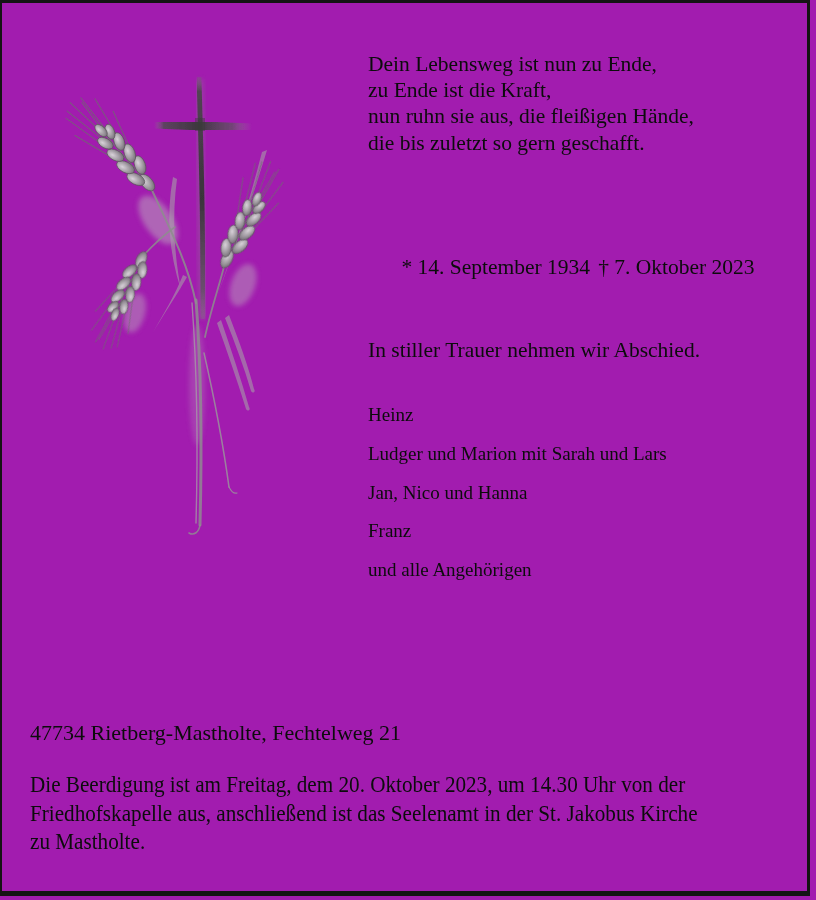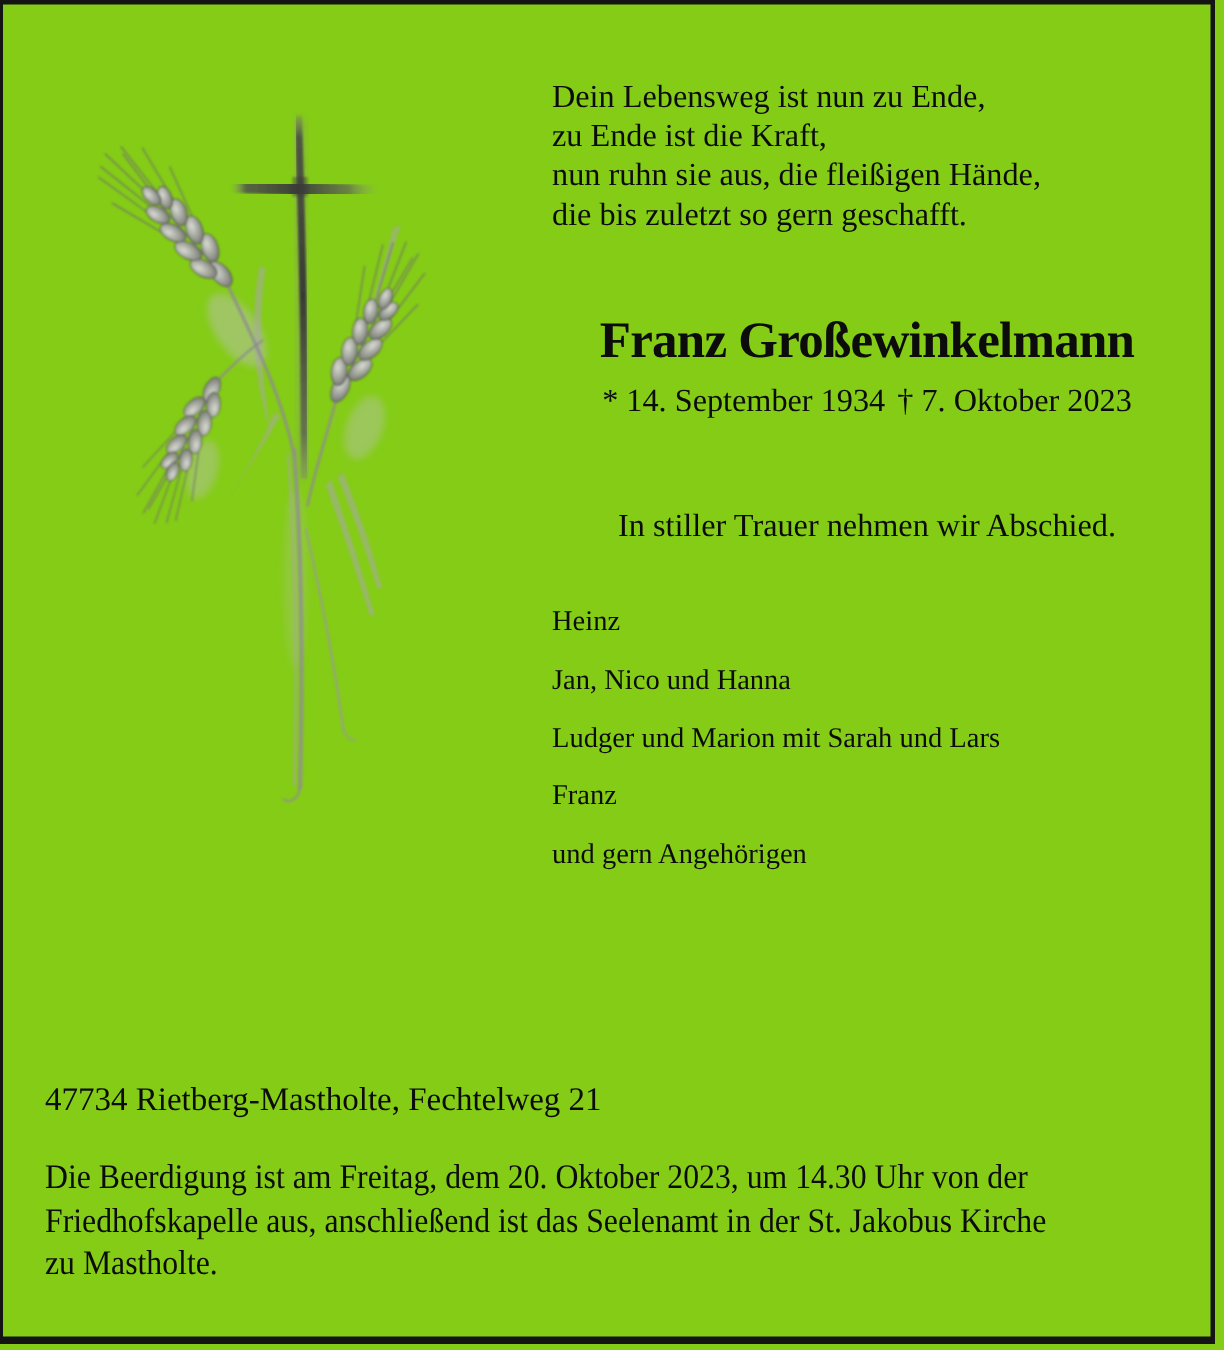--- a/index.html
+++ b/index.html
@@ -1,21 +1,21 @@
 <!DOCTYPE html>
 <html lang="de"><head>
 <meta charset="utf-8">
 <title>Traueranzeige</title>
 <style>
   html, body { margin: 0; padding: 0; background: #ffffff; }
   .page {
     position: relative;
     width: 816px;
     height: 900px;
-    background: #84cc16;
+    background: #a21caf;
     color: #0c0c0c;
     font-family: "Liberation Serif", "DejaVu Serif", serif;
     overflow: hidden;
   }
   .frame {
     position: absolute;
     left: 0; top: 0;
     width: 810px; height: 896px;
     box-sizing: border-box;
     border-style: solid;
@@ -59,21 +59,20 @@
     justify-content: center;
     gap: 8px;
     font-size: 21.5px;
     line-height: 27px;
     white-space: nowrap;
   }
   .mourning {
     position: absolute;
     left: 0; top: 337px;
     width: 100%;
-    text-align: center;
     font-size: 21.5px;
     line-height: 27px;
     white-space: nowrap;
   }
   .mourners {
     position: absolute;
     left: 0; top: 396px;
   }
   .mourner {
     height: 38.8px;
@@ -197,32 +196,31 @@
       <use href="#ear" transform="translate(170,208) rotate(27) scale(1.08)"></use>
       <use href="#ear" transform="translate(88,201) rotate(206) scale(0.98)"></use>
     </g>
   </svg>
 
   <div class="rightcol">
     <div class="verse">Dein Lebensweg ist nun zu Ende,
 zu Ende ist die Kraft,
 nun ruhn sie aus, die fleißigen Hände,
 die bis zuletzt so gern geschafft.</div>
-    <div class="name">Franz Großewinkelmann</div>
     <div class="dates">
       <span>* 14. September 1934</span>
       <span>† 7. Oktober 2023</span>
     </div>
     <div class="mourning">In stiller Trauer nehmen wir Abschied.</div>
     <div class="mourners">
       <div class="mourner">Heinz</div>
+      <div class="mourner">Ludger und Marion mit Sarah und Lars</div>
       <div class="mourner">Jan, Nico und Hanna</div>
-      <div class="mourner">Ludger und Marion mit Sarah und Lars</div>
       <div class="mourner">Franz</div>
-      <div class="mourner">und gern Angehörigen</div>
+      <div class="mourner">und alle Angehörigen</div>
     </div>
   </div>
 
   <div class="address">47734 Rietberg-Mastholte, Fechtelweg 21</div>
   <div class="funeral">Die Beerdigung ist am Freitag, dem 20. Oktober 2023, um 14.30 Uhr von der
 Friedhofskapelle aus, anschließend ist das Seelenamt in der St. Jakobus Kirche
 zu Mastholte.</div>
 
 </div>
 

